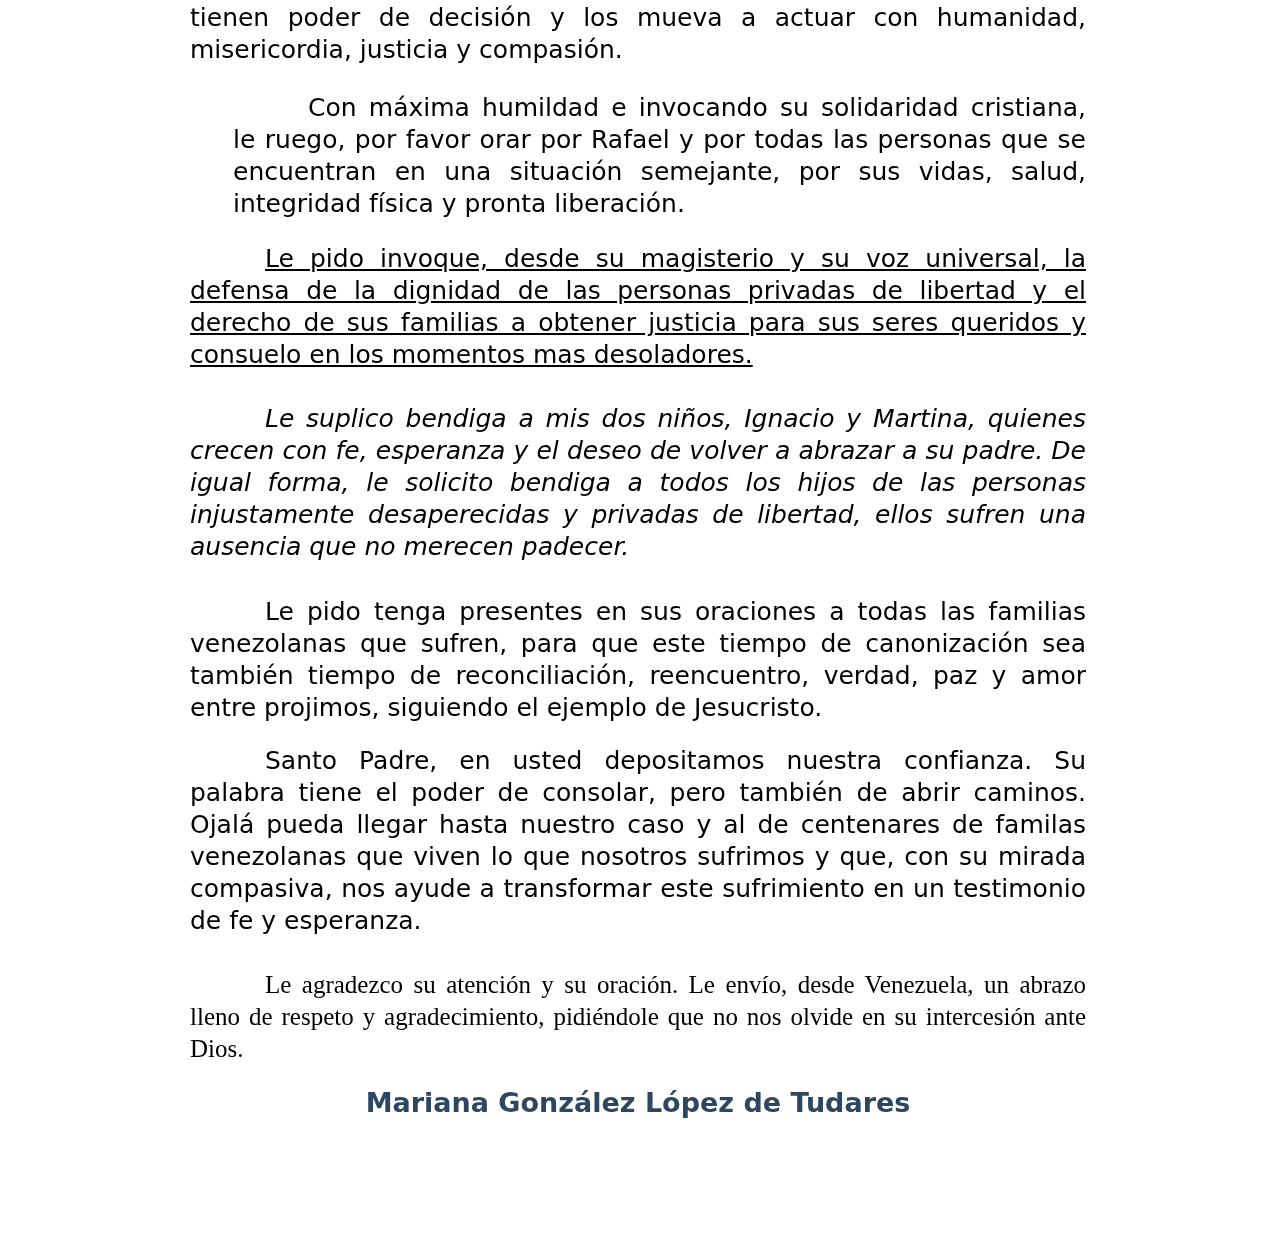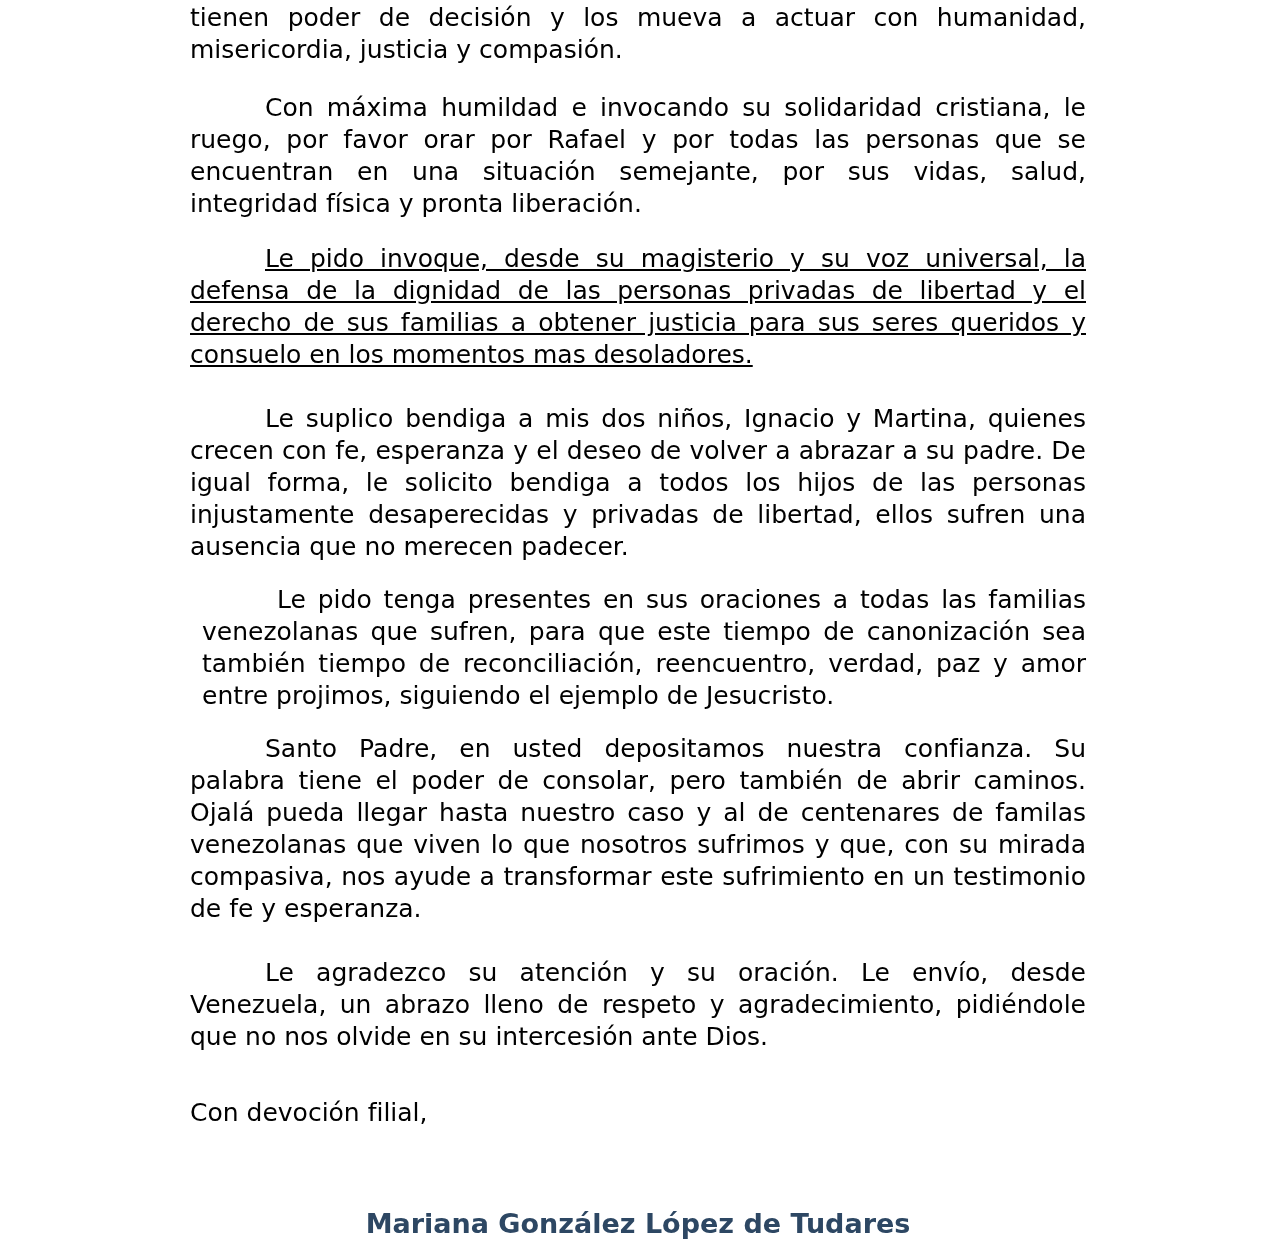--- a/index.html
+++ b/index.html
@@ -23,26 +23,26 @@
     font-size: 25px;
     line-height: 32px;
     color: #000000;
     text-align: justify;
   }
   .letter-body p {
     margin: 0;
   }
   p.para-indent { text-indent: 75px; }
   p.mb-26 { margin-bottom: 26px; }
-  p.mb-23 { margin-bottom: 23px; }
+  p.mb-23 { margin-bottom: 23px; margin-left: 43px; }
   p.mb-32 { margin-bottom: 32px; text-decoration: underline; }
-  p.mb-33 { margin-bottom: 21px; }
-  p.mb-21 { margin-bottom: 21px; margin-left: 12px; }
+  p.mb-33 { margin-bottom: 33px; font-style: italic; }
+  p.mb-21 { margin-bottom: 21px; }
   p.mb-19 { margin-bottom: 32px; }
-  p.mb-50 { margin-bottom: 44px; }
+  p.mb-50 { margin-bottom: 20px; font-family: Liberation Serif, serif; }
   p.closing {
     text-align: left;
     margin-bottom: 77px;
   }
   .signature-block {
     text-align: center;
   }
   .signature-name {
     font-size: 27px;
     line-height: 36px;
@@ -64,21 +64,20 @@
     <p class="para-indent mb-32">Le pido invoque, desde su magisterio y su voz universal, la defensa de la dignidad de las personas privadas de libertad y el derecho de sus familias a obtener justicia para sus seres queridos y consuelo en los momentos mas desoladores.</p>
 
     <p class="para-indent mb-33">Le suplico bendiga a mis dos niños, Ignacio y Martina, quienes crecen con fe, esperanza y el deseo de volver a abrazar a su padre. De igual forma, le solicito bendiga a todos los hijos de las personas injustamente desaperecidas y privadas de libertad, ellos sufren una ausencia que no merecen padecer.</p>
 
     <p class="para-indent mb-21">Le pido tenga presentes en sus oraciones a todas las familias venezolanas que sufren, para que este tiempo de canonización sea también tiempo de reconciliación, reencuentro, verdad, paz y amor entre projimos, siguiendo el ejemplo de Jesucristo.</p>
 
     <p class="para-indent mb-19">Santo Padre, en usted depositamos nuestra confianza. Su palabra tiene el poder de consolar, pero también de abrir caminos. Ojalá pueda llegar hasta nuestro caso y al de centenares de familas venezolanas que viven lo que nosotros sufrimos y que, con su mirada compasiva, nos ayude a transformar este sufrimiento en un testimonio de fe y esperanza.</p>
 
     <p class="para-indent mb-50">Le agradezco su atención y su oración. Le envío, desde Venezuela, un abrazo lleno de respeto y agradecimiento, pidiéndole que no nos olvide en su intercesión ante Dios.</p>
 
-    <p class="closing">Con devoción filial,</p>
 
     <div class="signature-block">
       <div class="signature-name">Mariana González López de Tudares</div>
 
     </div>
 
   </div>
 </div>
 
 </body></html>

